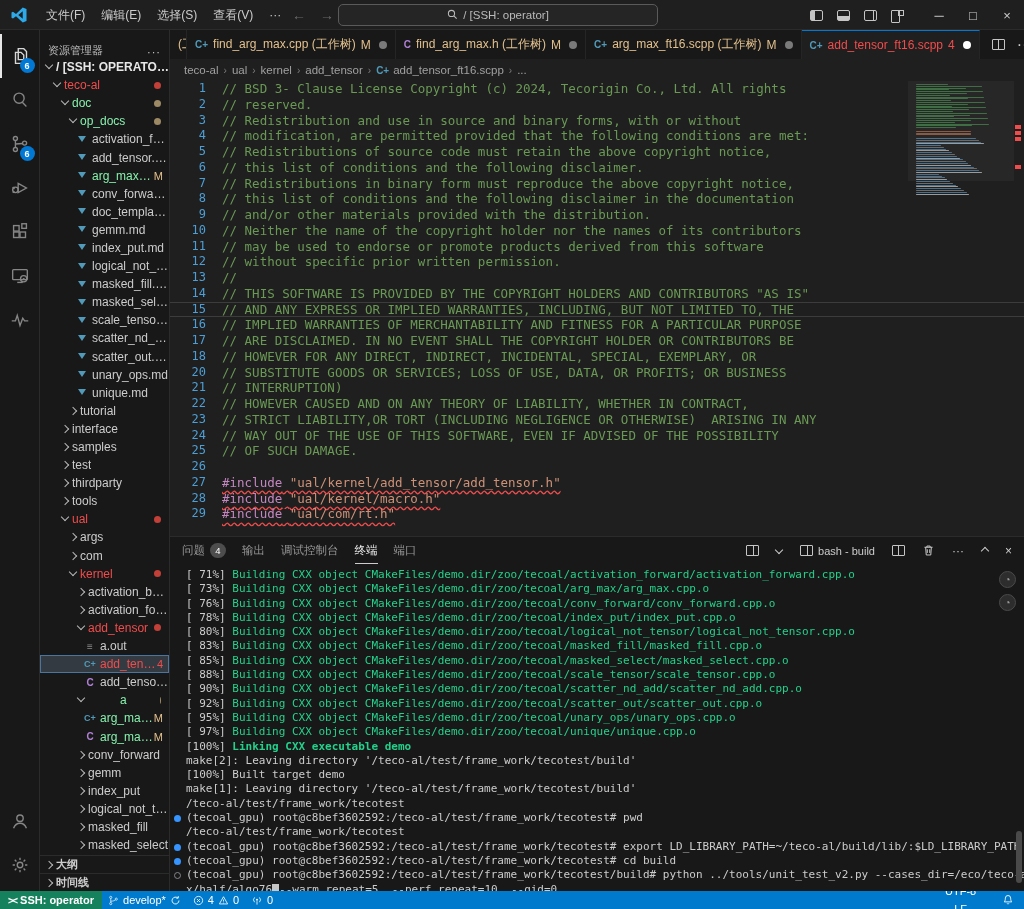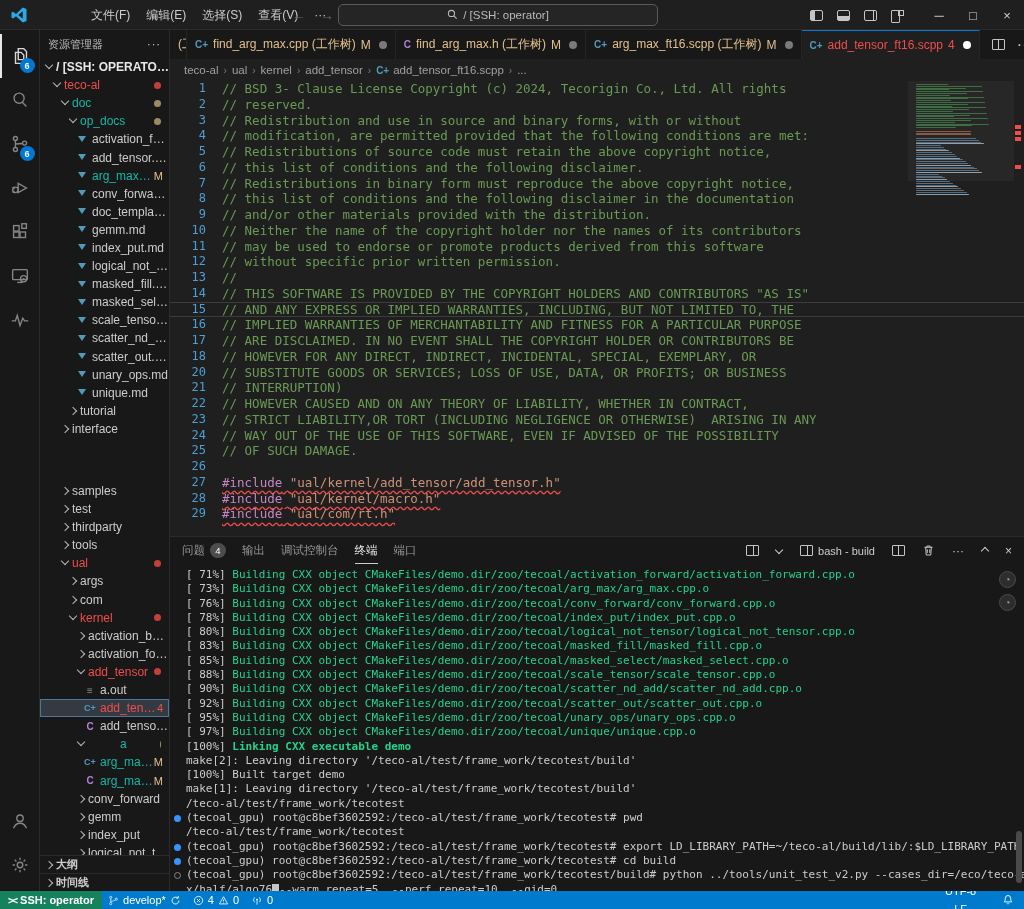--- a/index.html
+++ b/index.html
@@ -33,37 +33,37 @@
   .activitybar{width:40px;background:#181818;border-right:1px solid #2b2b2b;display:flex;flex-direction:column;align-items:center;padding-top:4px;flex:0 0 40px;}
   .act-item{width:40px;height:44px;display:flex;align-items:center;justify-content:center;position:relative;}
   .act-item.active{border-left:2px solid #e7e7e7;}
   .act-item svg{stroke:#868686;fill:none;stroke-width:1.5;}
   .act-item.active svg{stroke:#d7d7d7;}
   .act-badge{position:absolute;right:5px;bottom:5px;min-width:15px;height:15px;border-radius:50%;background:#0078d4;color:#fff;font-size:9px;display:flex;align-items:center;justify-content:center;font-weight:bold;}
   .act-bottom{margin-top:auto;margin-bottom:4px;display:flex;flex-direction:column;align-items:center;}
 
   
   .sidebar{width:130px;background:#181818;border-right:1px solid #2b2b2b;display:flex;flex-direction:column;flex:0 0 130px;font-size:12px;}
-  .sb-header{height:28px;display:flex;align-items:center;padding:0 8px;color:#bbbbbb;font-size:11px;flex:0 0 28px;}
+  .sb-header{height:28px;display:flex;align-items:flex-end;padding:0 8px;color:#bbbbbb;font-size:11px;flex:0 0 28px;}
   .sb-header .more{margin-left:auto;color:#cccccc;letter-spacing:1px;}
   .tree{flex:1;overflow:hidden;}
   .tree-row{height:18.1px;display:flex;align-items:center;white-space:nowrap;overflow:hidden;color:#cccccc;position:relative;}
   .tree-row.sel{background:#343a41;outline:1px solid #4b749e;outline-offset:-1px;}
   .tw{width:10px;height:10px;flex:0 0 10px;position:relative;margin-right:2px;}
   .tw::after{content:"";position:absolute;left:2px;top:2px;width:5px;height:5px;border-top:1.2px solid #b8b8b8;border-right:1.2px solid #b8b8b8;}
   .tw.r::after{transform:rotate(45deg);}
   .tw.d::after{transform:rotate(135deg);top:0;}
   .ficon{width:12px;flex:0 0 12px;margin-right:4px;text-align:center;font-size:10px;font-weight:bold;}
   .ficon.cpp{color:#519aba;font-size:9px;}
   .ficon.h{color:#b180d7;}
   .ficon.bin{color:#8a8a8a;}
   .micon{display:inline-block;width:0;height:0;border:4px solid transparent;border-top:6px solid #519aba;margin-top:5px;}
   .t-label{overflow:hidden;text-overflow:ellipsis;}
   .t-label.red{color:#f14c4c;}
-  .t-label.gold{color:#14b8a6;}
+  .t-label.gold{color:#86efac;}
   .t-label.bold{font-weight:bold;color:#e8e8e8;}
   .t-badge{margin-left:auto;margin-right:6px;font-size:11px;}
   .t-badge.M{color:#e2c08d;}
   .t-badge.n4{color:#f14c4c;}
   .t-dot{margin-left:auto;margin-right:8px;width:7px;height:7px;border-radius:50%;}
   .t-dot.red{background:#c24038;}
   .t-dot.gold{background:#9d8a65;}
   .sb-section{height:18px;border-top:1px solid #2b2b2b;display:flex;align-items:center;font-size:11px;color:#cccccc;font-weight:bold;flex:0 0 18px;}
 
   
@@ -139,21 +139,21 @@
 </style>
 </head>
 <body>
 
 <div id="app">
 
   <div class="titlebar">
     <svg class="vscode-logo" viewBox="0 0 24 24">
         <path fill="#2ea9e8" d="M17 2 8 10.5 4 7.5 2 8.5v7L4 16.5l4-3L17 22l5-2V4z M17 7v10l-6-5z"></path>
       </svg>
-    <div id="menubar" style="display: flex; margin-left: 45px;">
+    <div id="menubar" style="display: flex;">
         <span class="menu-item">文件(F)</span>
         <span class="menu-item">编辑(E)</span>
         <span class="menu-item">选择(S)</span>
         <span class="menu-item">查看(V)</span>
         <span class="menu-item">···</span>
       </div>
     <div class="nav-arrows">
       <span class="dis">←</span>
       <span class="dis">→</span>
     </div>
@@ -333,21 +333,21 @@
             <span class="t-label">unique.md</span>
           </div>
           <div class="tree-row" style="padding-left: 28px;">
             <span class="tw r"></span>
             <span class="t-label">tutorial</span>
           </div>
           <div class="tree-row" style="padding-left: 20px;">
             <span class="tw r"></span>
             <span class="t-label">interface</span>
           </div>
-          <div class="tree-row" style="padding-left: 20px; margin-top: 44px;">
+          <div class="tree-row" style="padding-left: 20px;">
             <span class="tw r"></span>
             <span class="t-label">samples</span>
           </div>
           <div class="tree-row" style="padding-left: 20px;">
             <span class="tw r"></span>
             <span class="t-label">test</span>
           </div>
           <div class="tree-row" style="padding-left: 20px;">
             <span class="tw r"></span>
             <span class="t-label">thirdparty</span>

